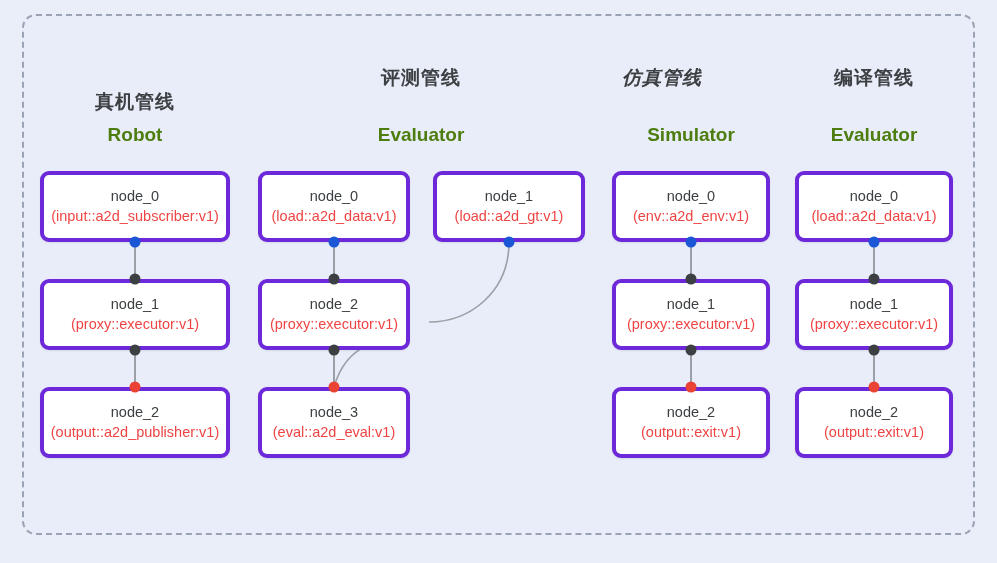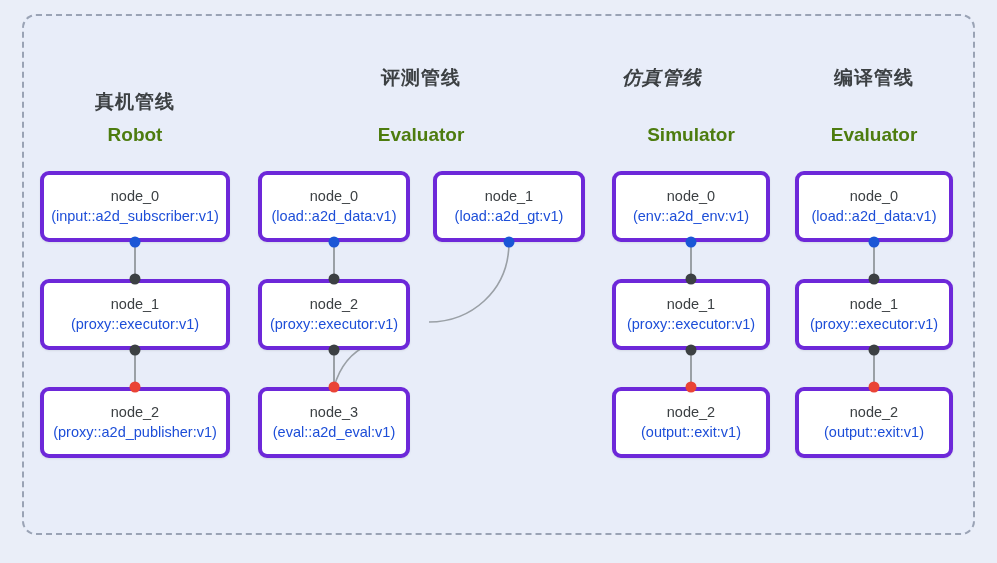--- a/index.html
+++ b/index.html
@@ -71,21 +71,21 @@
     transform: translateX(-50%);
   }
   .node-title {
     font-size: 14.5px;
     color: #3c4043;
     line-height: 20px;
     white-space: nowrap;
   }
   .node-sub {
     font-size: 14.5px;
-    color: #1d4ed8;
+    color: #ef4444;
     line-height: 21px;
     white-space: nowrap;
   }
   .port {
     position: absolute;
     width: 11px;
     height: 11px;
     border-radius: 50%;
     transform: translate(-50%, -50%);
   }
@@ -138,21 +138,21 @@
 
   <div class="node" style="left:135px; top:279px; width:190px; height:71px;">
     <div class="node-title">node_1</div>
     <div class="node-sub">(proxy::executor:v1)</div>
   </div>
   <div class="port port-black" style="left:135px; top:279px;"></div>
   <div class="port port-black" style="left:135px; top:350px;"></div>
 
   <div class="node" style="left:135px; top:387px; width:190px; height:71px;">
     <div class="node-title">node_2</div>
-    <div class="node-sub">(proxy::a2d_publisher:v1)</div>
+    <div class="node-sub">(output::a2d_publisher:v1)</div>
   </div>
   <div class="port port-red" style="left:135px; top:387px;"></div>
 
   <div class="node" style="left:334px; top:171px; width:152px; height:71px;">
     <div class="node-title">node_0</div>
     <div class="node-sub">(load::a2d_data:v1)</div>
   </div>
   <div class="port port-blue" style="left:334px; top:242px;"></div>
 
   <div class="node" style="left:509px; top:171px; width:152px; height:71px;">

